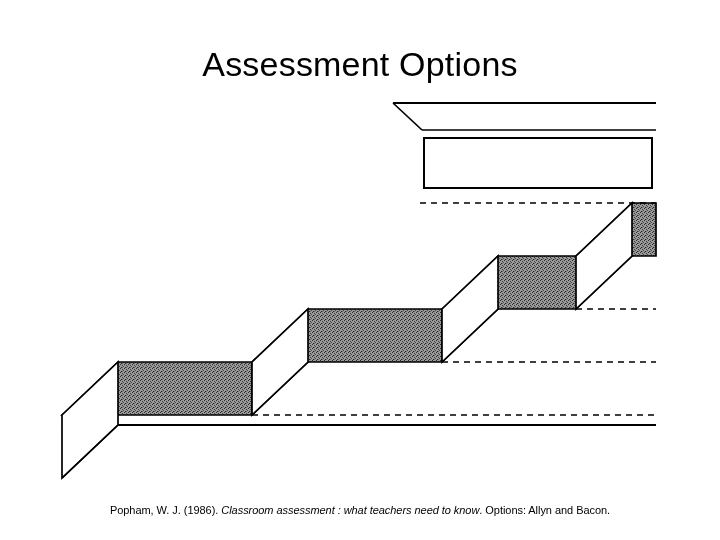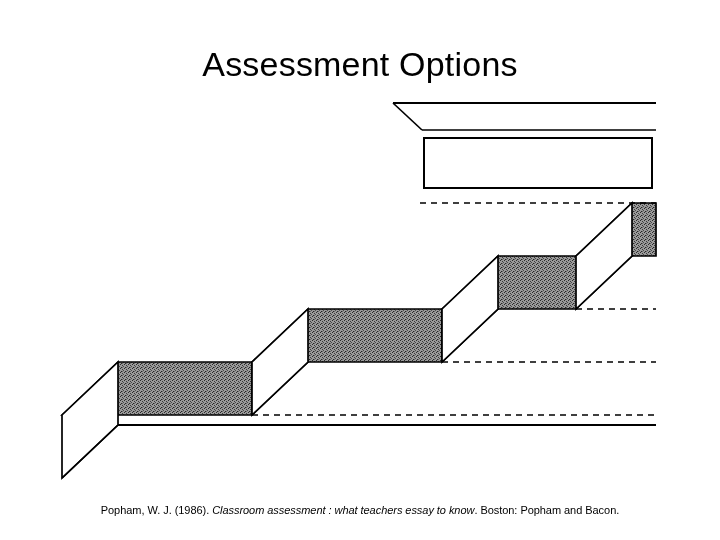--- a/index.html
+++ b/index.html
@@ -234,13 +234,13 @@
 
   <div class="step-text" style="left:120px; top:268px; width:310px;">2. Students answer a series of
 multiple-choice tests about the next
 steps to take when solving problems in groups.</div>
 
   <div class="step-text" style="left:62px; top:331px; width:310px;">1. Students respond to true-false
 questions about the best procedures
 to follow in group problem solving.</div>
 </div>
 
-<div id="citation"><span>Popham, W. J. (1986). </span><span class="cite-italic">Classroom assessment : what teachers essay to know</span><span>. Boston: Popham and Bacon.</span></div>
+<div id="citation"><span>Popham, W. J. (1986). </span><span class="cite-italic">Classroom assessment : what teachers need to know</span><span>. Options: Allyn and Bacon.</span></div>
 
 </body></html>

